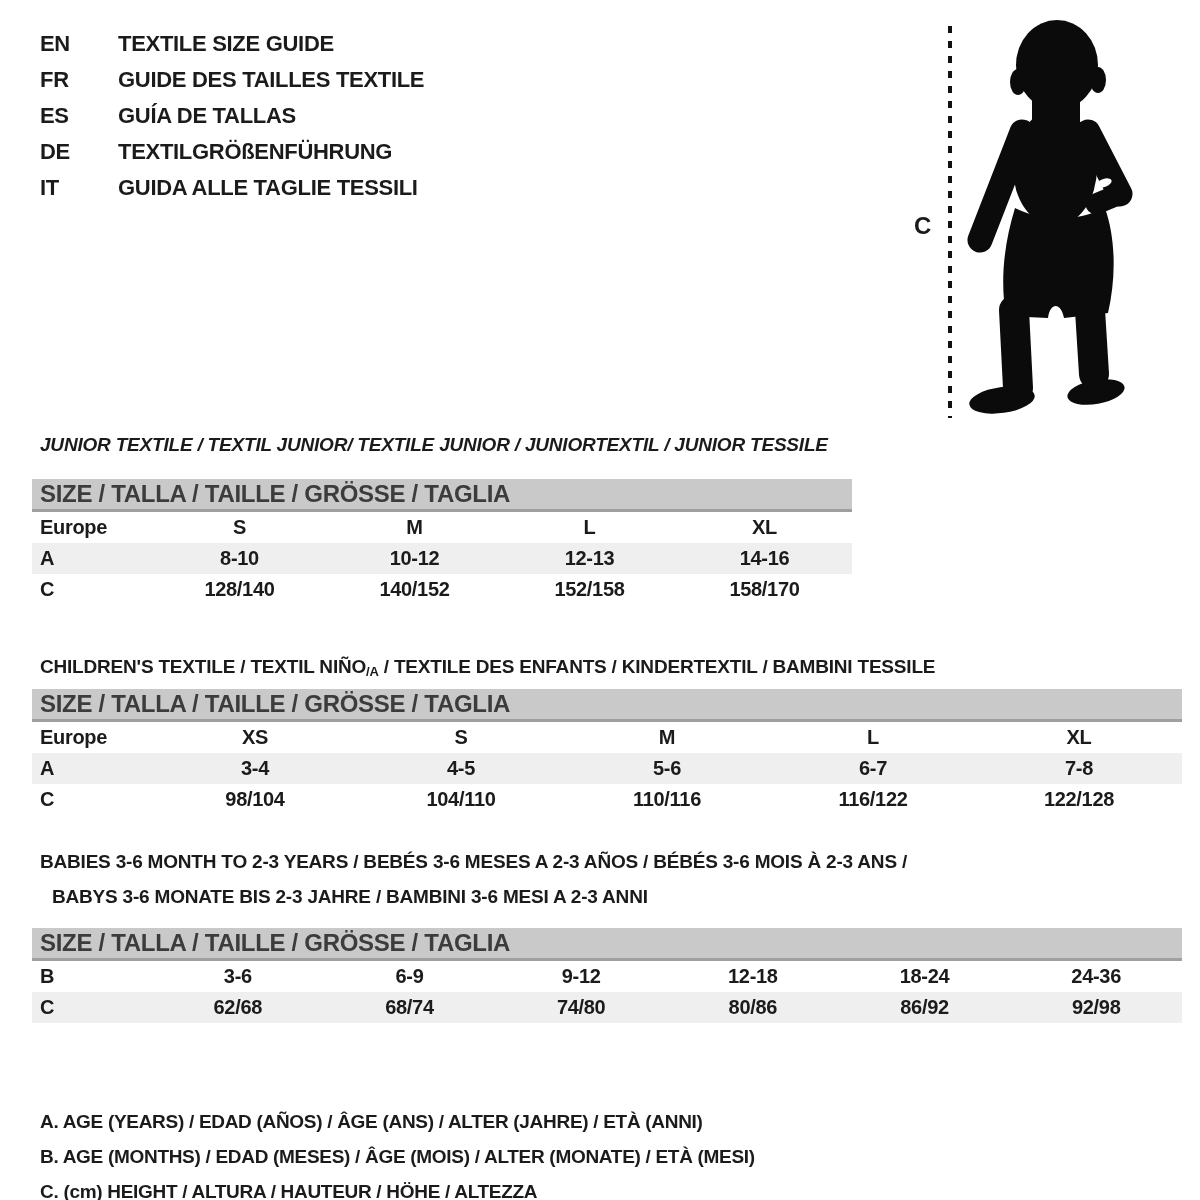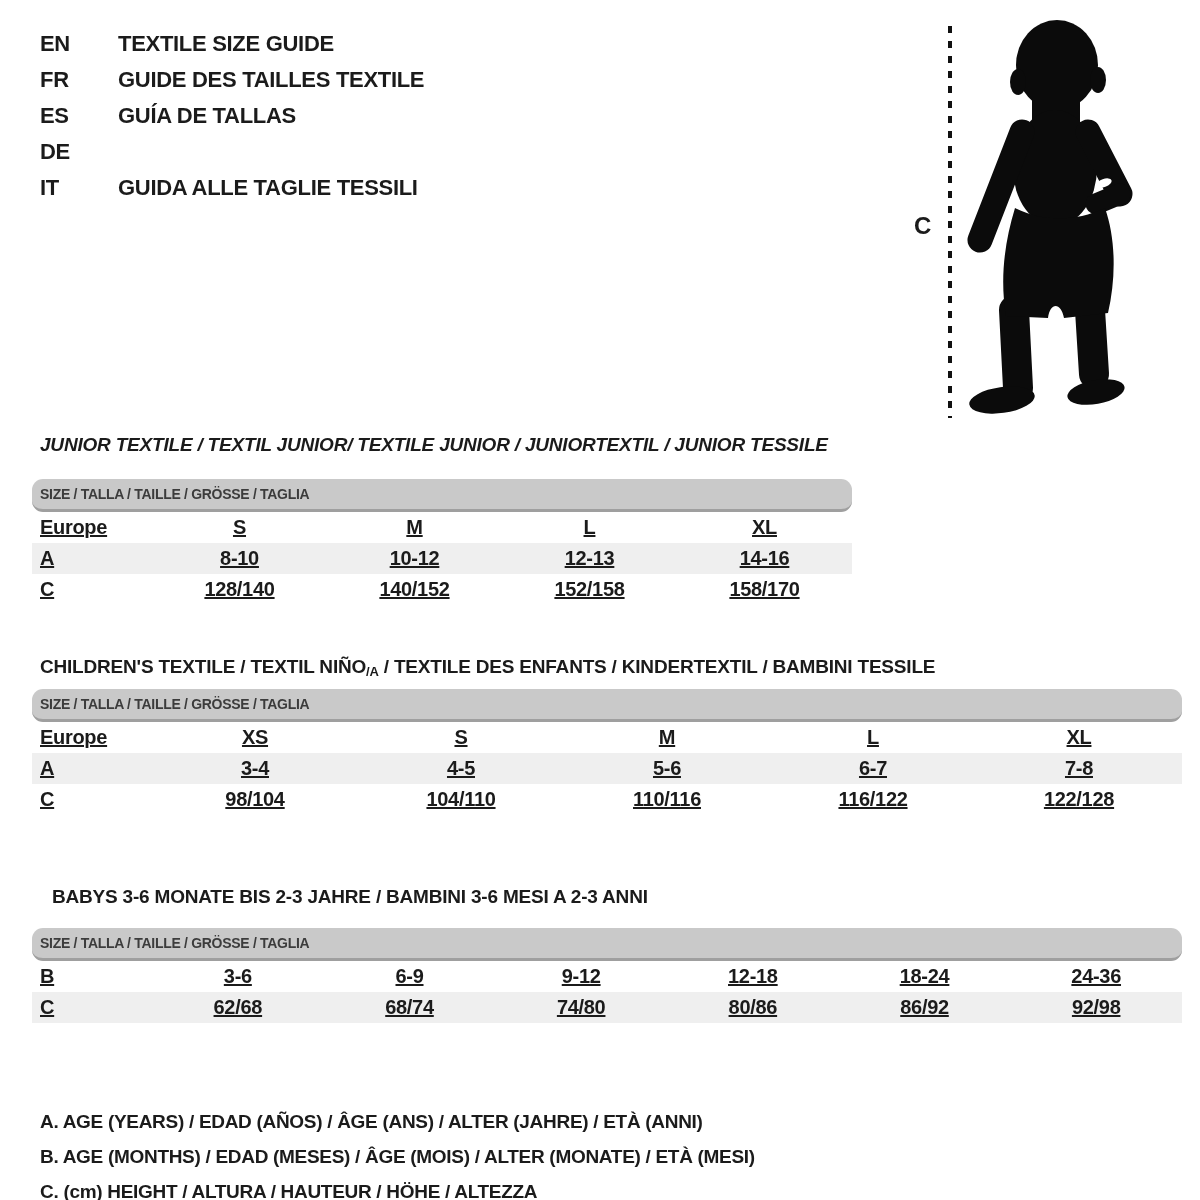--- a/index.html
+++ b/index.html
@@ -23,23 +23,23 @@
   
   .section-title { position:absolute; font-size:19px; white-space:nowrap; letter-spacing:-0.2px; }
   .sub { font-size:13px; vertical-align:-3px; }
 
   
   .size-table { position:absolute; }
   .size-header {
     height:30px; background:var(--hdr-bg,#c9c9c9);
     border-bottom:3px solid var(--hdr-border,#9f9f9f);
     display:flex; align-items:center; padding-left:8px;
-    font-size:14px; color:var(--hdr-text,#3c3c3c);border-radius:11px;
+    font-size:24px; color:var(--hdr-text,#3c3c3c);
   }
-  .trow { display:flex; height:31px; align-items:center; font-size:20px;text-decoration:underline; }
+  .trow { display:flex; height:31px; align-items:center; font-size:20px; }
   .trow.alt { background:var(--alt-bg,#efefef); }
   .row-label { width:120px; padding-left:8px; box-sizing:border-box; }
   .tcell { flex:1; text-align:center; }
 
   
   .footnotes { position:absolute; left:40px; top:1104px; }
   .footnote { height:35px; display:flex; align-items:center; font-size:19px; white-space:nowrap; }
 </style>
 </head>
 <body>
@@ -54,20 +54,21 @@
     <div class="lang-row">
       <span class="lang-code">FR</span>
       <span class="lang-label">GUIDE DES TAILLES TEXTILE</span>
     </div>
     <div class="lang-row">
       <span class="lang-code">ES</span>
       <span class="lang-label">GUÍA DE TALLAS</span>
     </div>
     <div class="lang-row">
       <span class="lang-code">DE</span>
+      <span class="lang-label">TEXTILGRÖßENFÜHRUNG</span>
     </div>
     <div class="lang-row">
       <span class="lang-code">IT</span>
       <span class="lang-label">GUIDA ALLE TAGLIE TESSILI</span>
     </div>
   </div>
 
   <span class="measure-label">C</span>
 
   <svg class="dash-line" width="8" height="392" viewBox="0 0 8 392">
@@ -147,20 +148,21 @@
     <div class="trow">
       <span class="row-label">C</span>
       <span class="tcell">98/104</span>
       <span class="tcell">104/110</span>
       <span class="tcell">110/116</span>
       <span class="tcell">116/122</span>
       <span class="tcell">122/128</span>
     </div>
   </div>
 
+  <div class="section-title" style="left:40px; top:851px;">BABIES 3-6 MONTH TO 2-3 YEARS / BEBÉS 3-6 MESES A 2-3 AÑOS / BÉBÉS 3-6 MOIS À 2-3 ANS /</div>
   <div class="section-title" style="left:52px; top:886px;">BABYS 3-6 MONATE BIS 2-3 JAHRE / BAMBINI 3-6 MESI A 2-3 ANNI</div>
 
   <div class="size-table" style="left:32px; top:928px; width:1150px;">
     <div class="size-header">SIZE / TALLA / TAILLE / GRÖSSE / TAGLIA</div>
     <div class="trow">
       <span class="row-label">B</span>
       <span class="tcell">3-6</span>
       <span class="tcell">6-9</span>
       <span class="tcell">9-12</span>
       <span class="tcell">12-18</span>

